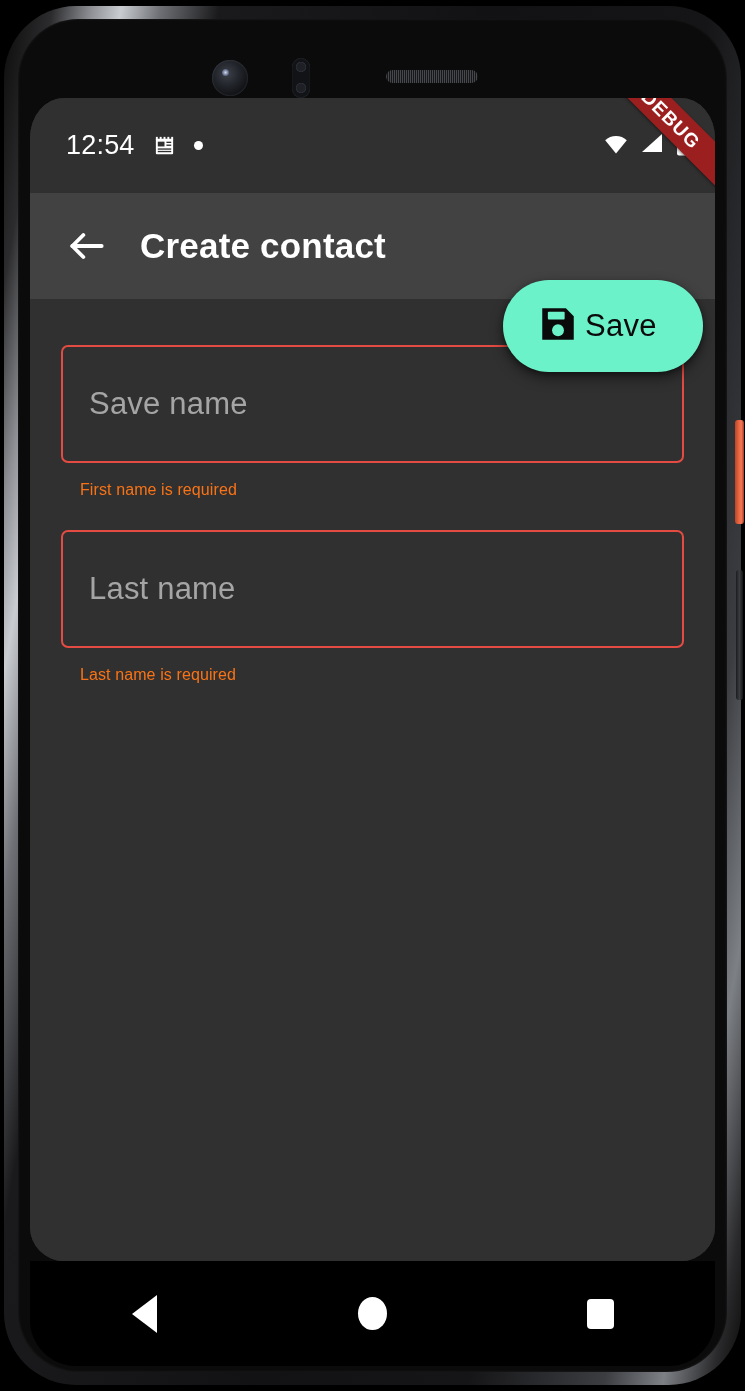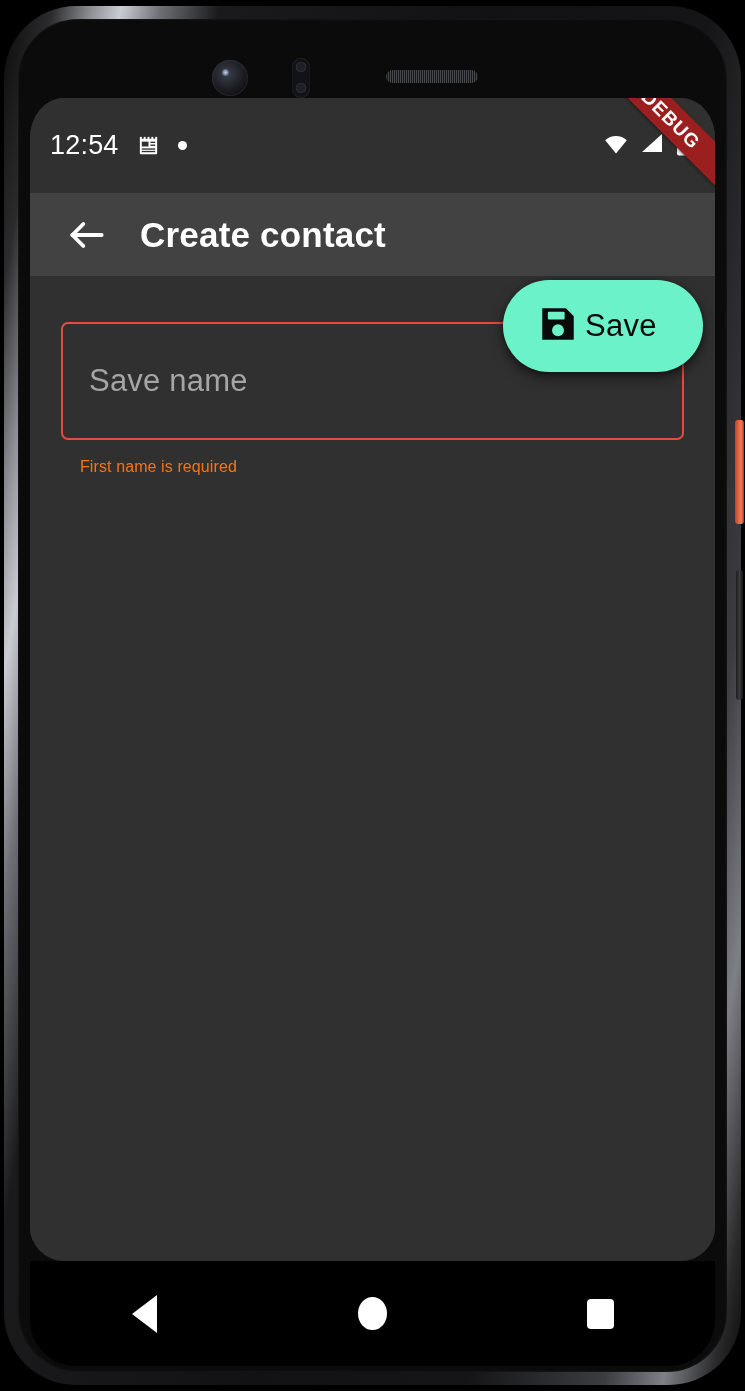--- a/index.html
+++ b/index.html
@@ -145,21 +145,21 @@
     overflow: hidden;
   }
 
   
   .status-bar {
     position: relative;
     height: 95px;
     background: #303030;
     display: flex;
     align-items: center;
-    padding: 0 22px 0 20px;
+    padding: 0 22px 0 36px;
     box-sizing: border-box;
   }
   .status-left {
     display: flex;
     align-items: center;
     gap: 18px;
   }
   .status-clock {
     color: #ffffff;
     font-size: 27px;
@@ -200,21 +200,21 @@
     justify-content: center;
     transform: rotate(45deg);
     transform-origin: center;
     z-index: 30;
     box-shadow: 0 1px 3px rgba(0,0,0,0.5);
   }
 
   
   .app-bar {
     position: relative;
-    height: 83px;
+    height: 106px;
     background: #424242;
     display: flex;
     align-items: center;
     padding-left: 30px;
     box-sizing: border-box;
   }
   .back-btn {
     width: 54px; height: 54px;
     display: flex;
     align-items: center;
@@ -411,20 +411,26 @@
 
     <div class="screen-body">
 
       <div class="field-group">
         <div class="text-field">
           <span class="placeholder">Save name</span>
         </div>
         <div class="error-text">First name is required</div>
       </div>
 
+      <div class="field-group">
+        <div class="text-field">
+          <span class="placeholder">Last name</span>
+        </div>
+        <div class="error-text">Last name is required</div>
+      </div>
 
     </div>
   </div>
 
   <div class="nav-bar">
     <div class="nav-btn">
       <div class="nav-back-tri"></div>
     </div>
     <div class="nav-btn">
       <div class="nav-home-circle"></div>

